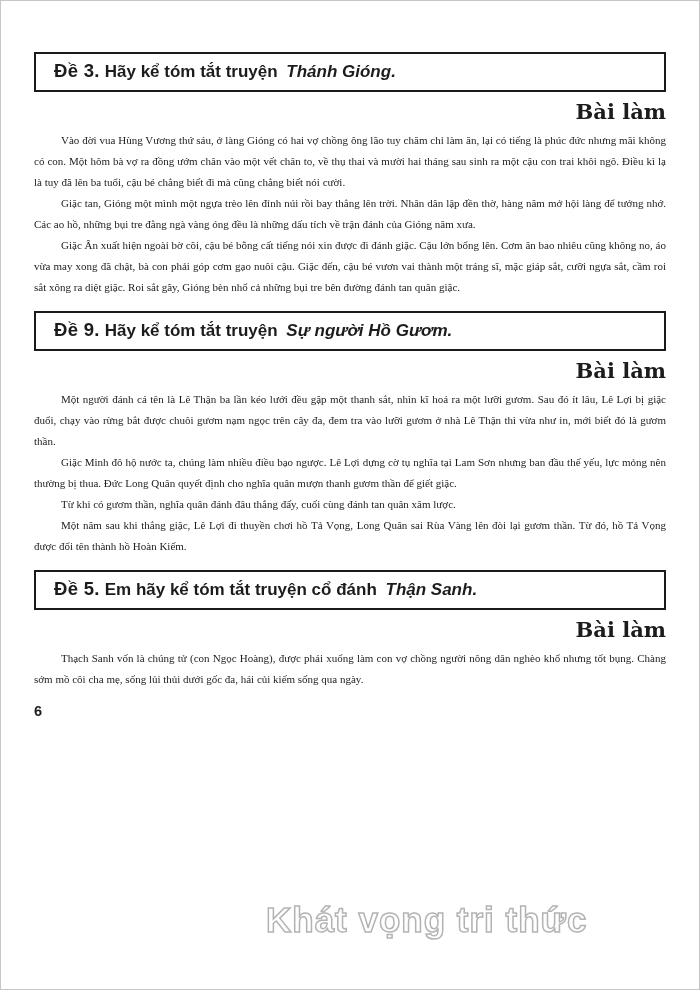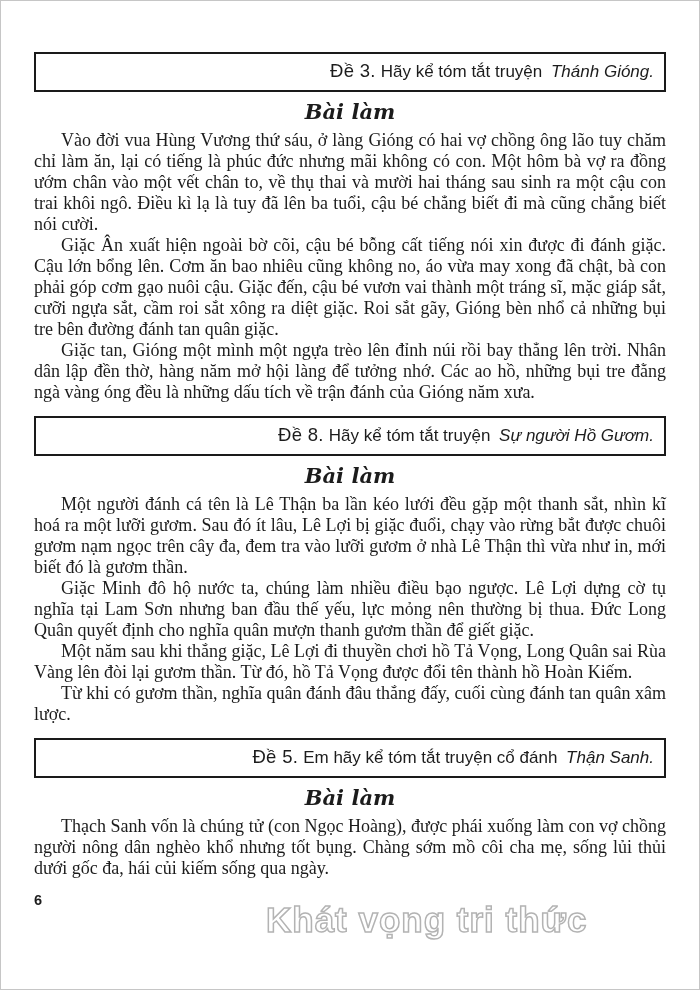--- a/index.html
+++ b/index.html
@@ -12,42 +12,40 @@
     box-sizing:border-box;
     overflow:hidden;
     padding:51px 33px 0 33px;
     font-family:"Liberation Serif", serif;
     color:#1c1c1c;
   }
   .de-box {
     border:2px solid #1a1a1a;
     padding:6px 10px 7px 18px;
     font-family:"Liberation Sans", sans-serif;
-    font-weight:normal;
+    font-weight:bold;
     font-size:17px;
     line-height:22px;
     background:#fff;
-    text-align:right;
   }
   .de-label { font-size:18.5px; margin-right:5px; letter-spacing:0.3px; }
   .de-prefix { }
   .de-title { font-style:italic; margin-left:4px; }
   .bai-lam {
-    text-align:center;
+    text-align:right;
     font-family:"DejaVu Serif", serif;
-    font-style:italic;
     font-weight:bold;
     font-size:21px;
     line-height:26px;
     margin:7px 0 5px 0;
   }
   .para {
     text-align:justify;
     text-indent:27px;
-    font-size:18px;
+    font-size:11px;
     line-height:21px;
     margin:0;
   }
   .section { margin-bottom:13px; }
   .page-number {
     font-family:"Liberation Sans", sans-serif;
     font-weight:bold;
     font-size:14.5px;
     margin-top:10px;
   }
@@ -82,33 +80,33 @@
 <body>
 
 <div class="page">
 
   <div class="section">
     <div class="de-box">
       <span class="de-label">Đề 3.</span><span class="de-prefix">Hãy kể tóm tắt truyện </span><span class="de-title">Thánh Gióng.</span>
     </div>
     <div class="bai-lam">Bài làm</div>
     <p class="para">Vào đời vua Hùng Vương thứ sáu, ở làng Gióng có hai vợ chồng ông lão tuy chăm chỉ làm ăn, lại có tiếng là phúc đức nhưng mãi không có con. Một hôm bà vợ ra đồng ướm chân vào một vết chân to, về thụ thai và mười hai tháng sau sinh ra một cậu con trai khôi ngô. Điều kì lạ là tuy đã lên ba tuổi, cậu bé chẳng biết đi mà cũng chẳng biết nói cười.</p>
+    <p class="para">Giặc tan, Gióng một mình một ngựa trèo lên đỉnh núi rồi bay thẳng lên trời. Nhân dân lập đền thờ, hàng năm mở hội làng để tưởng nhớ. Các ao hồ, những bụi tre đằng ngà vàng óng đều là những dấu tích về trận đánh của Gióng năm xưa.</p>
     <p class="para">Giặc Ân xuất hiện ngoài bờ cõi, cậu bé bỗng cất tiếng nói xin được đi đánh giặc. Cậu lớn bổng lên. Cơm ăn bao nhiêu cũng không no, áo vừa may xong đã chật, bà con phải góp cơm gạo nuôi cậu. Giặc đến, cậu bé vươn vai thành một tráng sĩ, mặc giáp sắt, cưỡi ngựa sắt, cầm roi sắt xông ra diệt giặc. Roi sắt gãy, Gióng bèn nhổ cả những bụi tre bên đường đánh tan quân giặc.</p>
-    <p class="para">Giặc tan, Gióng một mình một ngựa trèo lên đỉnh núi rồi bay thẳng lên trời. Nhân dân lập đền thờ, hàng năm mở hội làng để tưởng nhớ. Các ao hồ, những bụi tre đằng ngà vàng óng đều là những dấu tích về trận đánh của Gióng năm xưa.</p>
   </div>
 
   <div class="section">
     <div class="de-box">
-      <span class="de-label">Đề 8.</span><span class="de-prefix">Hãy kể tóm tắt truyện </span><span class="de-title">Sự người Hồ Gươm.</span>
+      <span class="de-label">Đề 9.</span><span class="de-prefix">Hãy kể tóm tắt truyện </span><span class="de-title">Sự người Hồ Gươm.</span>
     </div>
     <div class="bai-lam">Bài làm</div>
     <p class="para">Một người đánh cá tên là Lê Thận ba lần kéo lưới đều gặp một thanh sắt, nhìn kĩ hoá ra một lưỡi gươm. Sau đó ít lâu, Lê Lợi bị giặc đuổi, chạy vào rừng bắt được chuôi gươm nạm ngọc trên cây đa, đem tra vào lưỡi gươm ở nhà Lê Thận thì vừa như in, mới biết đó là gươm thần.</p>
     <p class="para">Giặc Minh đô hộ nước ta, chúng làm nhiều điều bạo ngược. Lê Lợi dựng cờ tụ nghĩa tại Lam Sơn nhưng ban đầu thế yếu, lực mỏng nên thường bị thua. Đức Long Quân quyết định cho nghĩa quân mượn thanh gươm thần để giết giặc.</p>
+    <p class="para">Từ khi có gươm thần, nghĩa quân đánh đâu thắng đấy, cuối cùng đánh tan quân xâm lược.</p>
     <p class="para">Một năm sau khi thắng giặc, Lê Lợi đi thuyền chơi hồ Tả Vọng, Long Quân sai Rùa Vàng lên đòi lại gươm thần. Từ đó, hồ Tả Vọng được đổi tên thành hồ Hoàn Kiếm.</p>
-    <p class="para">Từ khi có gươm thần, nghĩa quân đánh đâu thắng đấy, cuối cùng đánh tan quân xâm lược.</p>
   </div>
 
   <div class="section">
     <div class="de-box">
       <span class="de-label">Đề 5.</span><span class="de-prefix">Em hãy kể tóm tắt truyện cổ đánh </span><span class="de-title">Thận Sanh.</span>
     </div>
     <div class="bai-lam">Bài làm</div>
     <p class="para">Thạch Sanh vốn là chúng tử (con Ngọc Hoàng), được phái xuống làm con vợ chồng người nông dân nghèo khổ nhưng tốt bụng. Chàng sớm mồ côi cha mẹ, sống lủi thủi dưới gốc đa, hái củi kiếm sống qua ngày.</p>
   </div>
 

